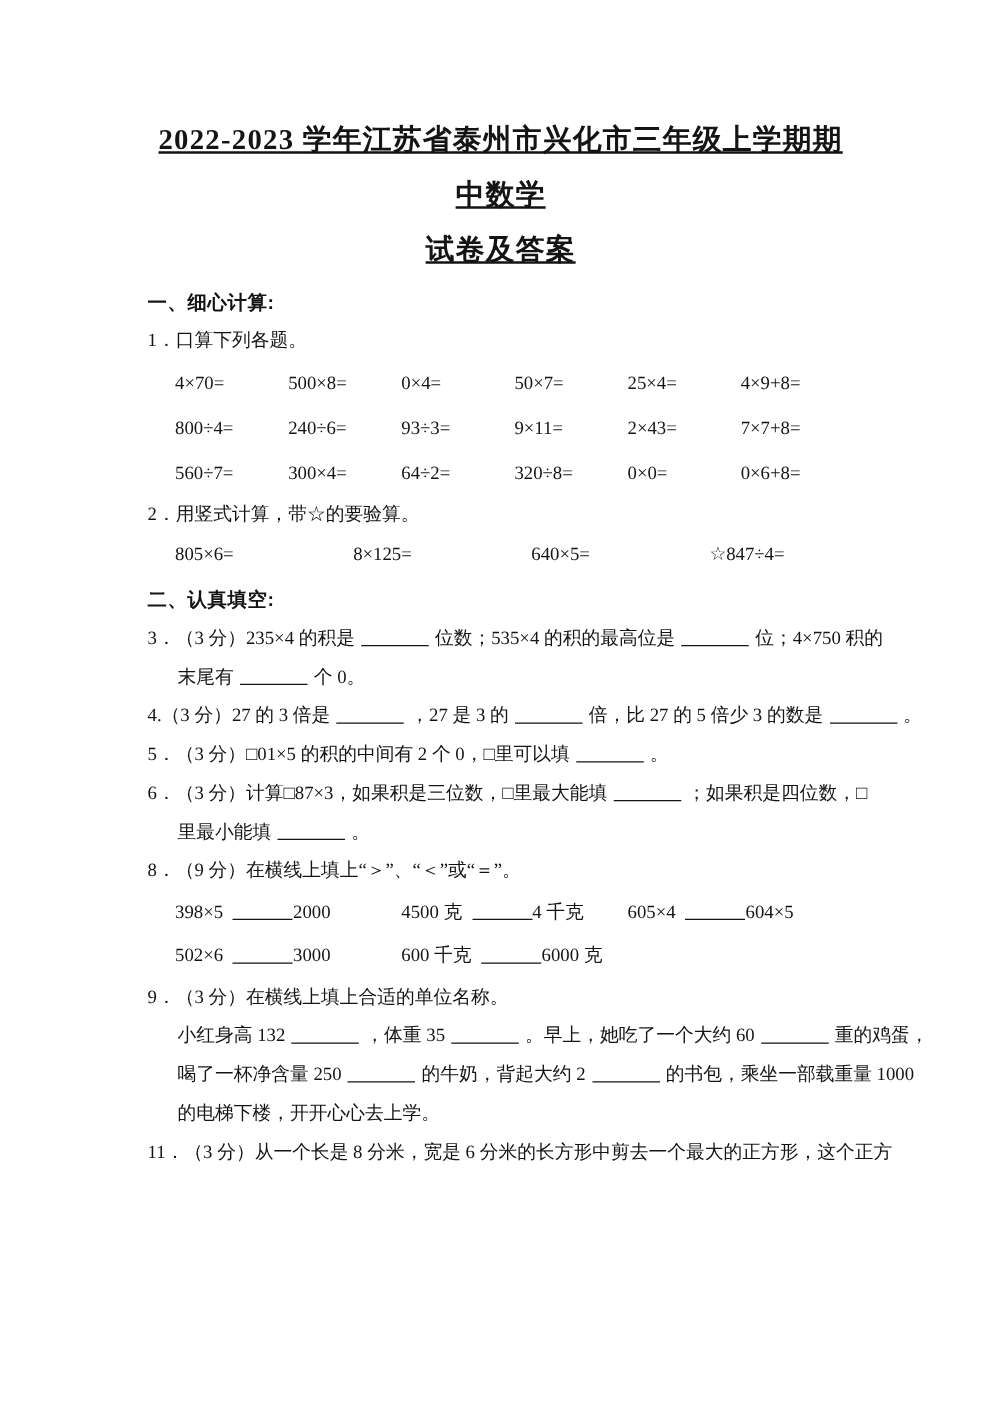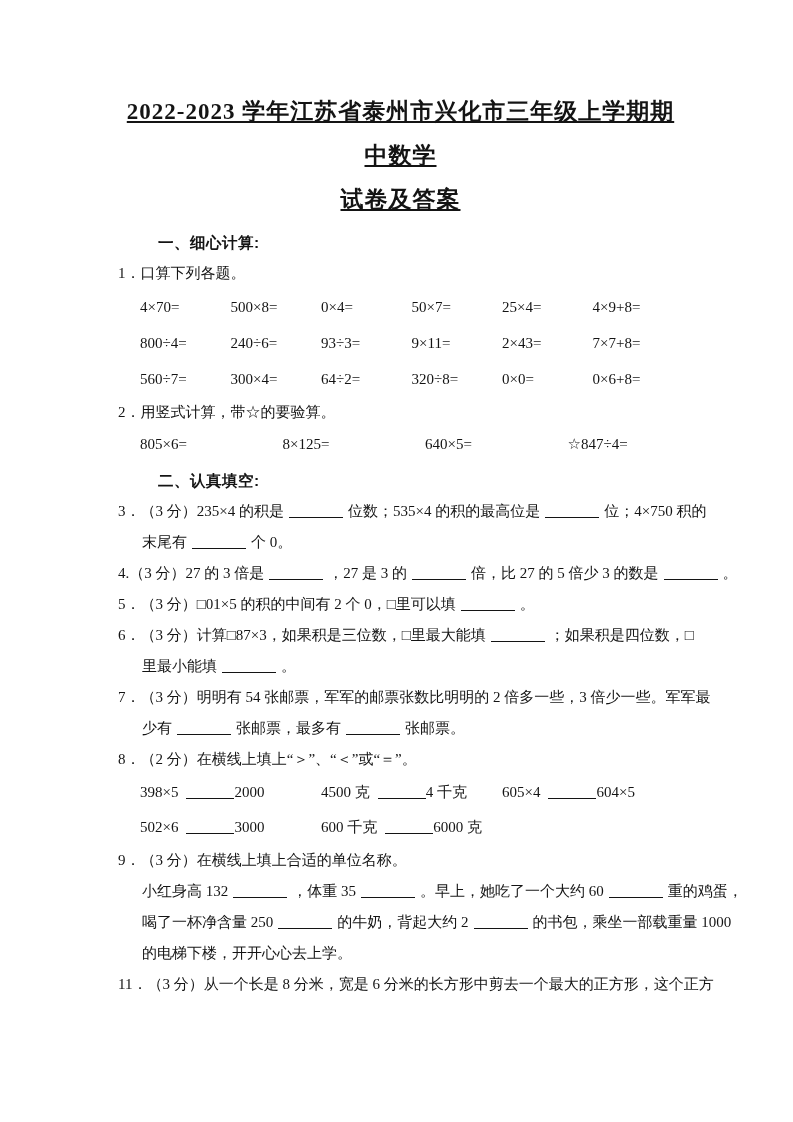--- a/index.html
+++ b/index.html
@@ -12,21 +12,20 @@
     box-sizing:border-box;
     padding:90px 110px 0 118px;
     overflow:hidden;
   }
   .title-block { text-align:center; font-weight:bold; font-size:23px; line-height:44px; letter-spacing:1px;text-decoration:underline; }
   .sec-heading {
     font-family:"Liberation Sans","DejaVu Sans",sans-serif;
     font-weight:bold; font-size:15.5px;
     height:30px; line-height:30px; margin-top:6px;
     letter-spacing:0.5px;
-    margin-left:40px;
   }
   .line { height:31px; line-height:31px; white-space:nowrap; }
   .line.cont { padding-left:24px; }
   .calc-grid { display:grid; grid-template-columns:repeat(6,1fr); padding-left:22px; }
   .calc-grid .cell { height:36px; line-height:36px; }
   .vert-grid { display:grid; grid-template-columns:repeat(4,1fr); padding-left:22px;gap:27px; }
   .vert-grid .cell { height:32px; line-height:32px; }
   .comp-grid { display:grid; grid-template-columns:repeat(3,1fr); padding-left:22px; }
   .comp-grid .cell { height:35px; line-height:35px; white-space:nowrap; }
   .blank {
@@ -110,32 +109,24 @@
 
   <div>
     <div class="line">
       <span class="qno">6．</span><span>（3 分）计算□87×3，如果积是三位数，□里最大能填</span><span class="blank"></span><span>；如果积是四位数，□</span>
     </div>
     <div class="line cont">
       <span>里最小能填</span><span class="blank"></span><span>。</span>
     </div>
   </div>
 
-  <div>
-    <div class="line">
-      <span class="qno">7．</span><span>（3 分）明明有 54 张邮票，军军的邮票张数比明明的 2 倍多一些，3 倍少一些。军军最</span>
-    </div>
-    <div class="line cont">
-      <span>少有</span><span class="blank"></span><span>张邮票，最多有</span><span class="blank"></span><span>张邮票。</span>
-    </div>
-  </div>
 
   <div>
     <div class="line">
-      <span class="qno">8．</span><span>（2 分）在横线上填上“＞”、“＜”或“＝”。</span>
+      <span class="qno">8．</span><span>（9 分）在横线上填上“＞”、“＜”或“＝”。</span>
     </div>
     <div class="comp-grid">
       <span class="cell"><span>398×5</span><span class="blank"></span><span>2000</span></span>
       <span class="cell"><span>4500 克</span><span class="blank"></span><span>4 千克</span></span>
       <span class="cell"><span>605×4</span><span class="blank"></span><span>604×5</span></span>
       <span class="cell"><span>502×6</span><span class="blank"></span><span>3000</span></span>
       <span class="cell"><span>600 千克</span><span class="blank"></span><span>6000 克</span></span>
     </div>
   </div>
 

